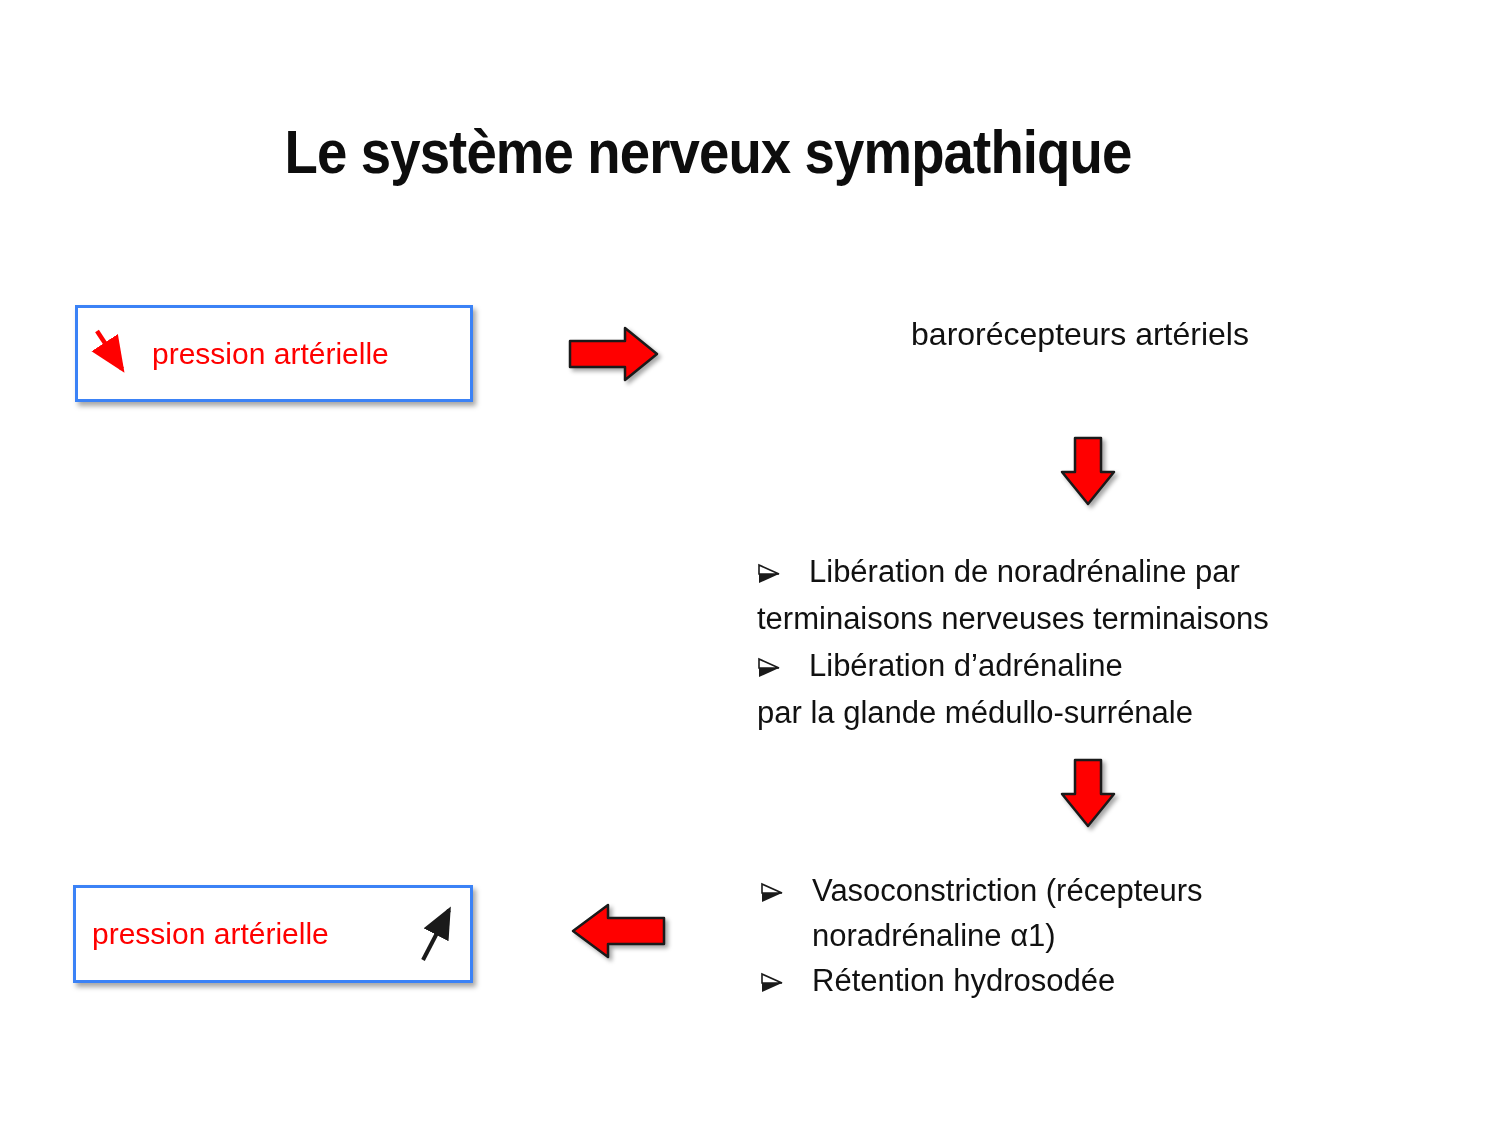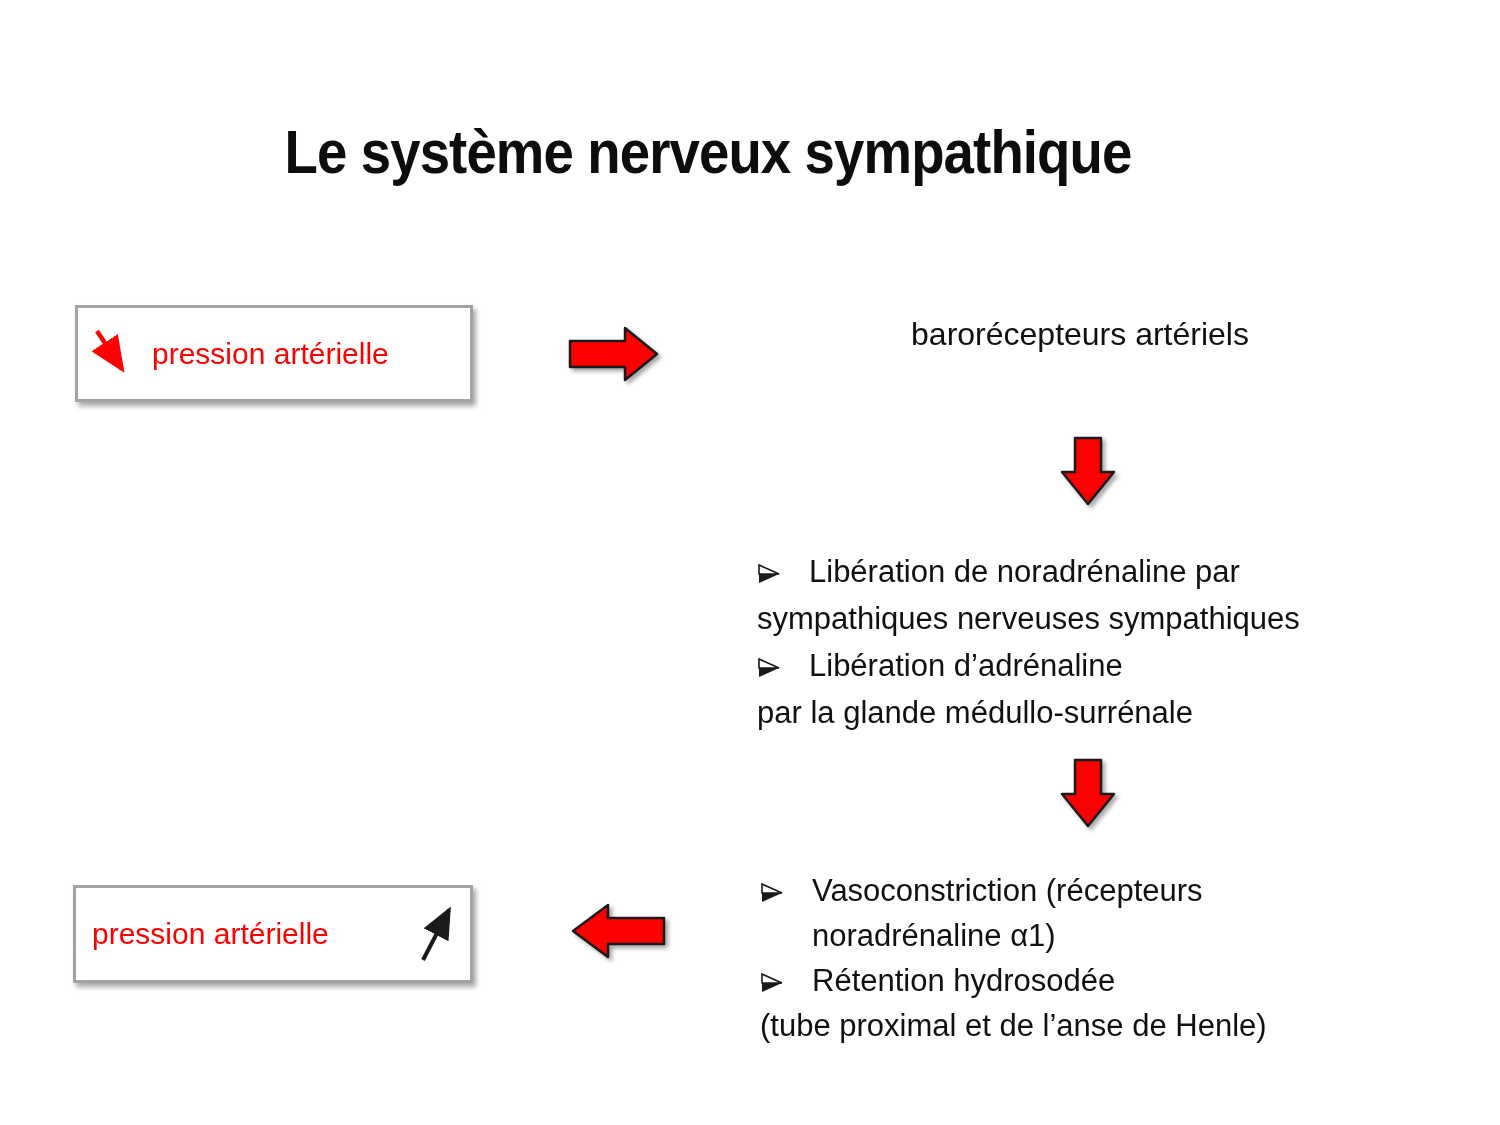--- a/index.html
+++ b/index.html
@@ -33,21 +33,21 @@
     color: #0d0d0d;
     transform: scaleX(0.88);
     transform-origin: 50% 50%;
     white-space: nowrap;
   }
 
   
   .pressure-box {
     position: absolute;
     background: #ffffff;
-    border: 3px solid #a3a3a3;
+    border: 3px solid #3b82f6;
     box-shadow: 3px 4px 5px rgba(0,0,0,0.35);
     display: flex;
     align-items: center;
   }
   .box-top { left: 75px; top: 305px; width: 398px; height: 97px; padding-left: 12px; }
   .box-bottom { left: 73px; top: 885px; width: 400px; height: 98px; padding: 0 12px 0 16px; justify-content: space-between; }
   .pressure-label {
     color: var(--red, #ff0000);
     font-size: 30px;
     white-space: nowrap;
@@ -121,21 +121,21 @@
     <div class="bline">
       <span class="bullet-wrap">
         <svg width="24" height="24" viewBox="0 0 24 24">
           <polygon points="2,3 22,12 2,12" fill="#ffffff" style="stroke:var(--ink,#1a1a1a)" stroke-width="1.6"></polygon>
           <polygon points="2,12 22,12 2,21" style="fill:var(--ink,#1a1a1a)"></polygon>
         </svg>
       </span>
       <span>Libération de noradrénaline par</span>
     </div>
     <div class="bline">
-      <span>sympathiques nerveuses sympathiques</span>
+      <span>terminaisons nerveuses terminaisons</span>
     </div>
     <div class="bline">
       <span class="bullet-wrap">
         <svg width="24" height="24" viewBox="0 0 24 24">
           <polygon points="2,3 22,12 2,12" fill="#ffffff" style="stroke:var(--ink,#1a1a1a)" stroke-width="1.6"></polygon>
           <polygon points="2,12 22,12 2,21" style="fill:var(--ink,#1a1a1a)"></polygon>
         </svg>
       </span>
       <span>Libération d’adrénaline</span>
     </div>
@@ -163,23 +163,20 @@
     </div>
     <div class="bline">
       <span class="bullet-wrap">
         <svg width="24" height="24" viewBox="0 0 24 24">
           <polygon points="2,3 22,12 2,12" fill="#ffffff" style="stroke:var(--ink,#1a1a1a)" stroke-width="1.6"></polygon>
           <polygon points="2,12 22,12 2,21" style="fill:var(--ink,#1a1a1a)"></polygon>
         </svg>
       </span>
       <span>Rétention hydrosodée</span>
     </div>
-    <div class="bline">
-      <span>(tube proximal et de l’anse de Henle)</span>
-    </div>
   </div>
 
   <svg class="flow-arrow flow-left" width="96" height="58" viewBox="0 0 96 58">
     <polygon points="94,16 38,16 38,3 3,29 38,55 38,42 94,42"></polygon>
   </svg>
 
   <div class="pressure-box box-bottom">
     <span class="pressure-label">pression artérielle</span>
     <svg class="thin-arrow" width="42" height="66" viewBox="0 0 42 66">
       <defs>

